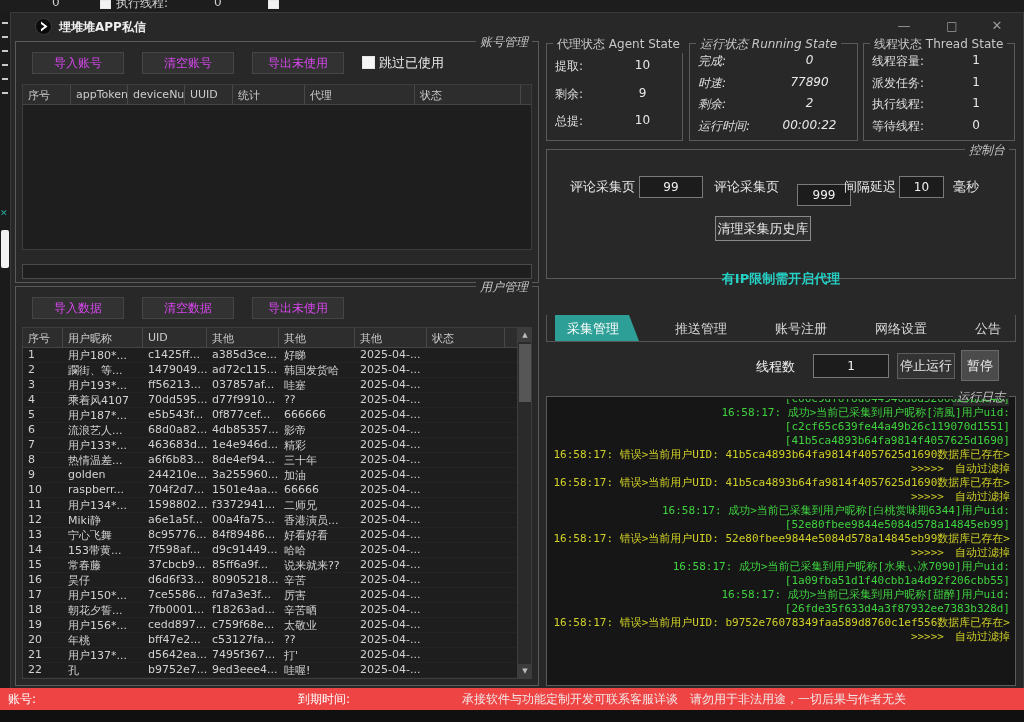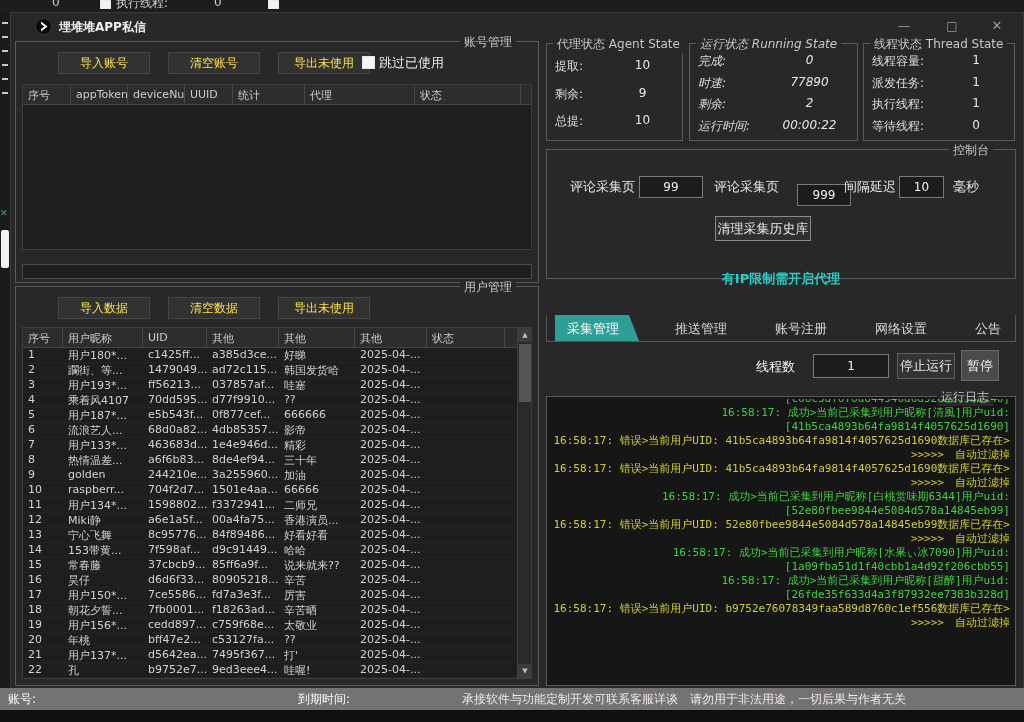--- a/index.html
+++ b/index.html
@@ -20,25 +20,25 @@
   .window { position:absolute; left:10px; top:12px; width:1014px; height:676px; background:#282828; border:1px solid #3a3a3a; border-bottom:none; }
   .titlebar { position:absolute; left:0; top:0; width:100%; height:28px; }
   .app-icon { position:absolute; left:24px; top:5px; }
   .title { position:absolute; left:48px; top:6px; font-size:12px; font-weight:bold; color:#efefef; }
   .wc { position:absolute; top:0; width:30px; height:26px; color:#9a9a9a; font-size:13px; text-align:center; line-height:26px; }
   .wc.min { left:878px; } .wc.max { left:926px; font-size:12px; } .wc.cls { left:971px; }
 
   
   .groupbox { position:absolute; border:1px solid #5a5a5a; }
   .legend { position:absolute; top:-8px; font-size:12px; color:#c8c8c8; background:#282828; padding:0 4px; white-space:nowrap; }
-  .legend.r { right:22px; } .legend.l { left:6px; }
+  .legend.r { right:6px;font-style:italic; } .legend.l { left:6px; }
 
   
   .account-group { left:4px; top:28px; width:524px; height:242px; }
-  .btn { position:absolute; height:22px; background:#323232; border:1px solid #454545; color:#fde047; font-size:12px; text-align:center; line-height:20px;margin-left:26px; }
+  .btn { position:absolute; height:22px; background:#323232; border:1px solid #454545; color:#d946ef; font-size:12px; text-align:center; line-height:20px; }
   .cb { position:absolute; width:13px; height:13px; border:1px solid #e6e6e6; background:#f5f5f5; }
   .cb-label { position:absolute; font-size:13px; color:#e8e8e8; white-space:nowrap; }
   .acc-table { position:absolute; left:6px; top:42px; width:510px; height:166px; background:#1e1e1e; border:1px solid #3d3d3d; }
   .thead { display:flex; height:20px; background:#2d2d2d; border-bottom:1px solid #454545; }
   .hcell { font-size:11px; color:#cccccc; border-right:1px solid #484848; padding:3px 0 0 5px; white-space:nowrap; overflow:hidden; }
   .hfill { flex:1; border-right:none; }
   .acc-head .hcell:nth-child(1){width:48px}.acc-head .hcell:nth-child(2){width:57px}
   .acc-head .hcell:nth-child(3){width:57px}.acc-head .hcell:nth-child(4){width:48px}
   .acc-head .hcell:nth-child(5){width:72px}.acc-head .hcell:nth-child(6){width:110px}
   .acc-head .hcell:nth-child(7){width:106px}
@@ -93,21 +93,21 @@
   .urow .ucell:nth-child(1){width:40px}.urow .ucell:nth-child(2){width:80px}
   .urow .ucell:nth-child(3){width:64px}.urow .ucell:nth-child(4){width:72px}
   .urow .ucell:nth-child(5){width:76px}.urow .ucell:nth-child(6){width:72px}
   .urow .ucell:nth-child(7){width:78px}
   .vscroll { position:absolute; right:0; top:0; bottom:0; width:14px; background:#2a2a2a; border-left:1px solid #3d3d3d; }
   .varrow { position:absolute; left:0; width:14px; height:14px; background:#3c3c3c; color:#bdbdbd; font-size:7px; text-align:center; line-height:14px; }
   .varrow.up{top:0;} .varrow.down{bottom:0;}
   .vthumb { position:absolute; left:1px; top:16px; width:12px; height:58px; background:#565656; }
 
   
-  .statusbar { position:absolute; left:0; top:688px; width:1024px; height:22px; background:#737373; z-index:6;padding-left:26px; }
+  .statusbar { position:absolute; left:0; top:688px; width:1024px; height:22px; background:#ef4444; z-index:6;padding-left:26px; }
   .statusbar span { position:absolute; top:3px; font-size:12px; color:#ffffff; white-space:nowrap; }
   .sb-acct { left:8px; } .sb-exp { left:298px; }
   .sb-notice { left:462px; color:#f2e7e7 !important; }
   .bottom-strip { position:absolute; left:0; top:710px; width:1024px; height:12px; background:#101010; z-index:6; }
 </style>
 </head>
 <body>
 
 <div class="screen">
 
@@ -252,20 +252,21 @@
     <input class="tbox tc-input" readonly="" value="1" style="">
     <span class="stop-btn">停止运行</span>
     <span class="pause-btn">暂停</span>
 
     <div class="groupbox log-group">
       <span class="legend r">运行日志</span>
       <div class="log-box">
         <div class="log-inner">
             <div class="lline green">[c66c9df6f6d644946d6d52666c9b6c46]</div>
             <div class="lline green">16:58:17: 成功&gt;当前已采集到用户昵称[清風]用户uid:</div>
+            <div class="lline green">[c2cf65c639fe44a49b26c119070d1551]</div>
             <div class="lline green">[41b5ca4893b64fa9814f4057625d1690]</div>
             <div class="lline yellow">16:58:17: 错误&gt;当前用户UID: 41b5ca4893b64fa9814f4057625d1690数据库已存在&gt;&gt;&gt;&gt;&gt;&gt;　自动过滤掉</div>
             <div class="lline yellow">16:58:17: 错误&gt;当前用户UID: 41b5ca4893b64fa9814f4057625d1690数据库已存在&gt;&gt;&gt;&gt;&gt;&gt;　自动过滤掉</div>
             <div class="lline green">16:58:17: 成功&gt;当前已采集到用户昵称[白桃赏味期6344]用户uid:</div>
             <div class="lline green">[52e80fbee9844e5084d578a14845eb99]</div>
             <div class="lline yellow">16:58:17: 错误&gt;当前用户UID: 52e80fbee9844e5084d578a14845eb99数据库已存在&gt;&gt;&gt;&gt;&gt;&gt;　自动过滤掉</div>
             <div class="lline green">16:58:17: 成功&gt;当前已采集到用户昵称[水果ぃ冰7090]用户uid:</div>
             <div class="lline green">[1a09fba51d1f40cbb1a4d92f206cbb55]</div>
             <div class="lline green">16:58:17: 成功&gt;当前已采集到用户昵称[甜醉]用户uid:</div>
             <div class="lline green">[26fde35f633d4a3f87932ee7383b328d]</div>

